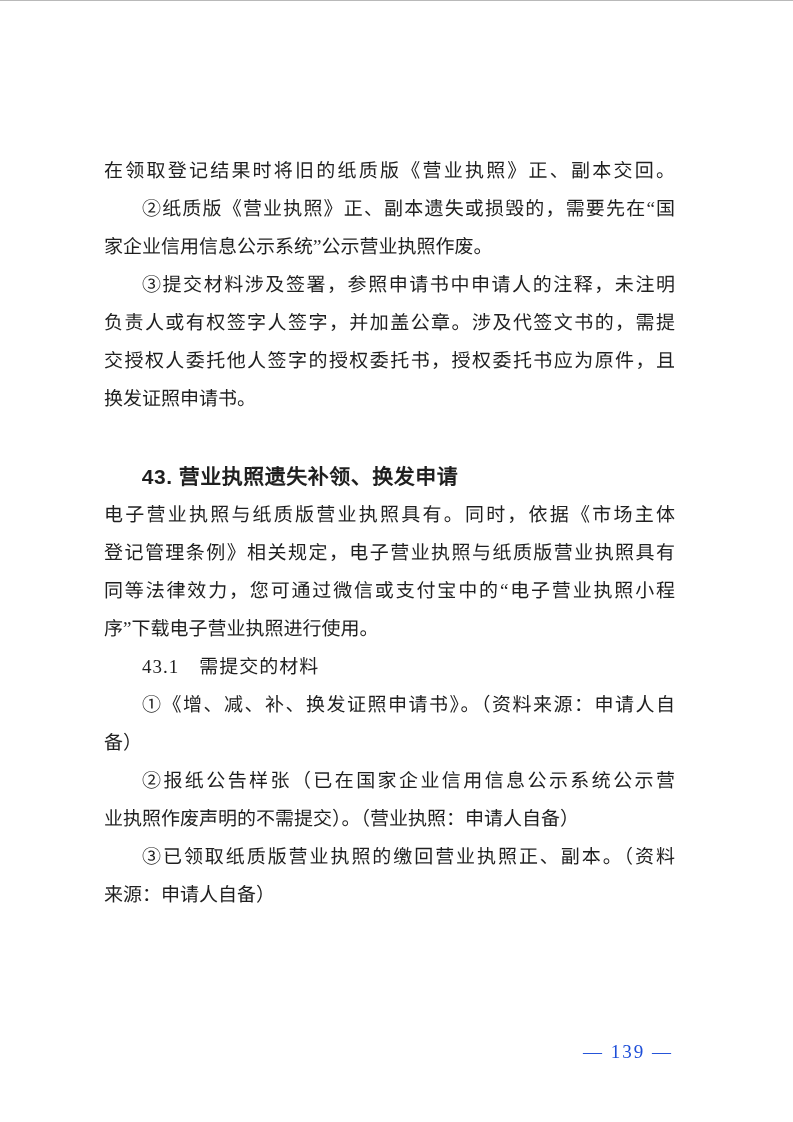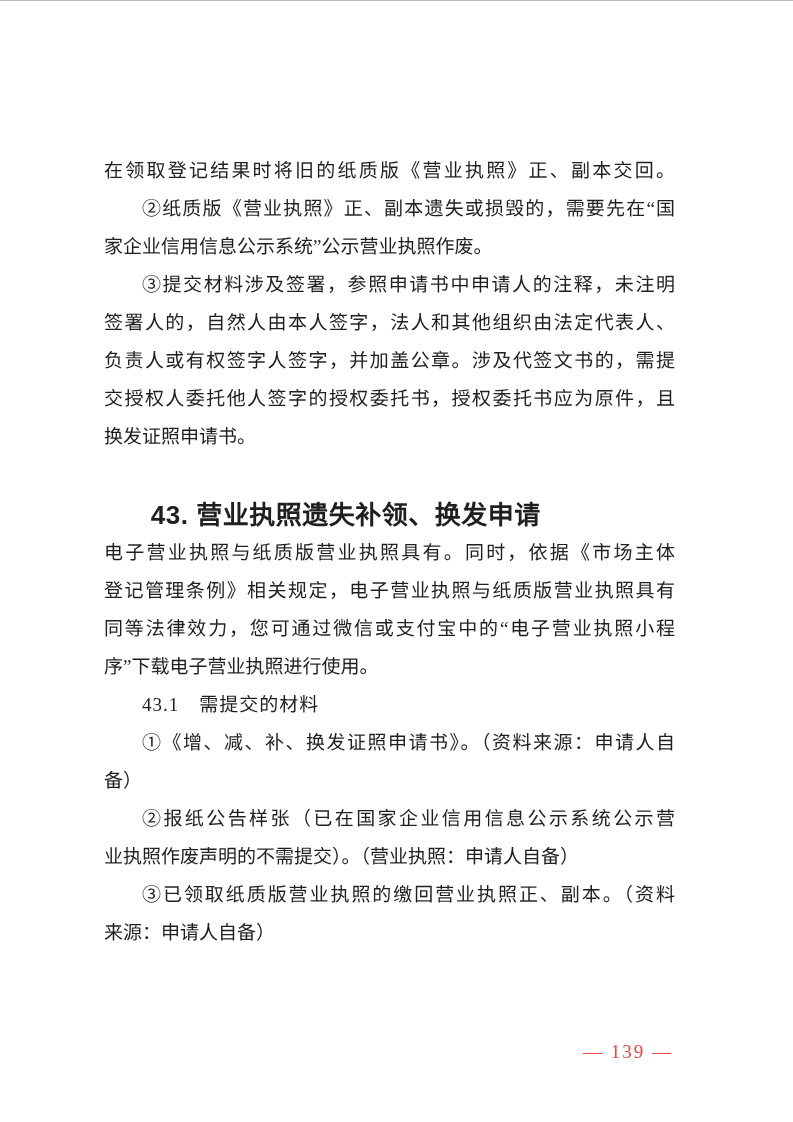--- a/index.html
+++ b/index.html
@@ -47,54 +47,53 @@
   .end {
     text-align-last: left;
   }
   .indent {
     text-indent: 2em;
   }
   .heading {
     margin: 40px 0 0 0;
     font-family: "Liberation Sans", sans-serif;
     font-weight: 700;
-    font-size: 26px;
+    font-size: 21px;
     line-height: 38px;
     text-indent: 1.8em;
     letter-spacing: 0.5px;
     text-align: left;
   }
   .subheading {
     letter-spacing: 1px;
   }
   .page-number {
     position: absolute;
     top: 1040px;
     right: 120px;
     font-size: 19px;
     line-height: 24px;
-    color: #ef4444;
+    color: #1d4ed8;
     letter-spacing: 2px;
   }
 </style>
 </head>
 <body>
 
 <div class="page" style="background: rgb(255, 255, 255); color: rgb(31, 31, 31);">
   <div class="scan-edge"></div>
 
   <main class="text-column">
 
     <p class="line fill">在领取登记结果时将旧的纸质版《营业执照》正、副本交回。</p>
 
     <p class="line fill indent">②纸质版《营业执照》正、副本遗失或损毁的，需要先在“国</p>
     <p class="line end">家企业信用信息公示系统”公示营业执照作废。</p>
 
     <p class="line fill indent">③提交材料涉及签署，参照申请书中申请人的注释，未注明</p>
-    <p class="line fill">签署人的，自然人由本人签字，法人和其他组织由法定代表人、</p>
     <p class="line fill">负责人或有权签字人签字，并加盖公章。涉及代签文书的，需提</p>
     <p class="line fill">交授权人委托他人签字的授权委托书，授权委托书应为原件，且</p>
     <p class="line end">换发证照申请书。</p>
 
     <h2 class="heading">43. 营业执照遗失补领、换发申请</h2>
 
     <p class="line fill">电子营业执照与纸质版营业执照具有。同时，依据《市场主体</p>
     <p class="line fill">登记管理条例》相关规定，电子营业执照与纸质版营业执照具有</p>
     <p class="line fill">同等法律效力，您可通过微信或支付宝中的“电子营业执照小程</p>
     <p class="line end">序”下载电子营业执照进行使用。</p>

